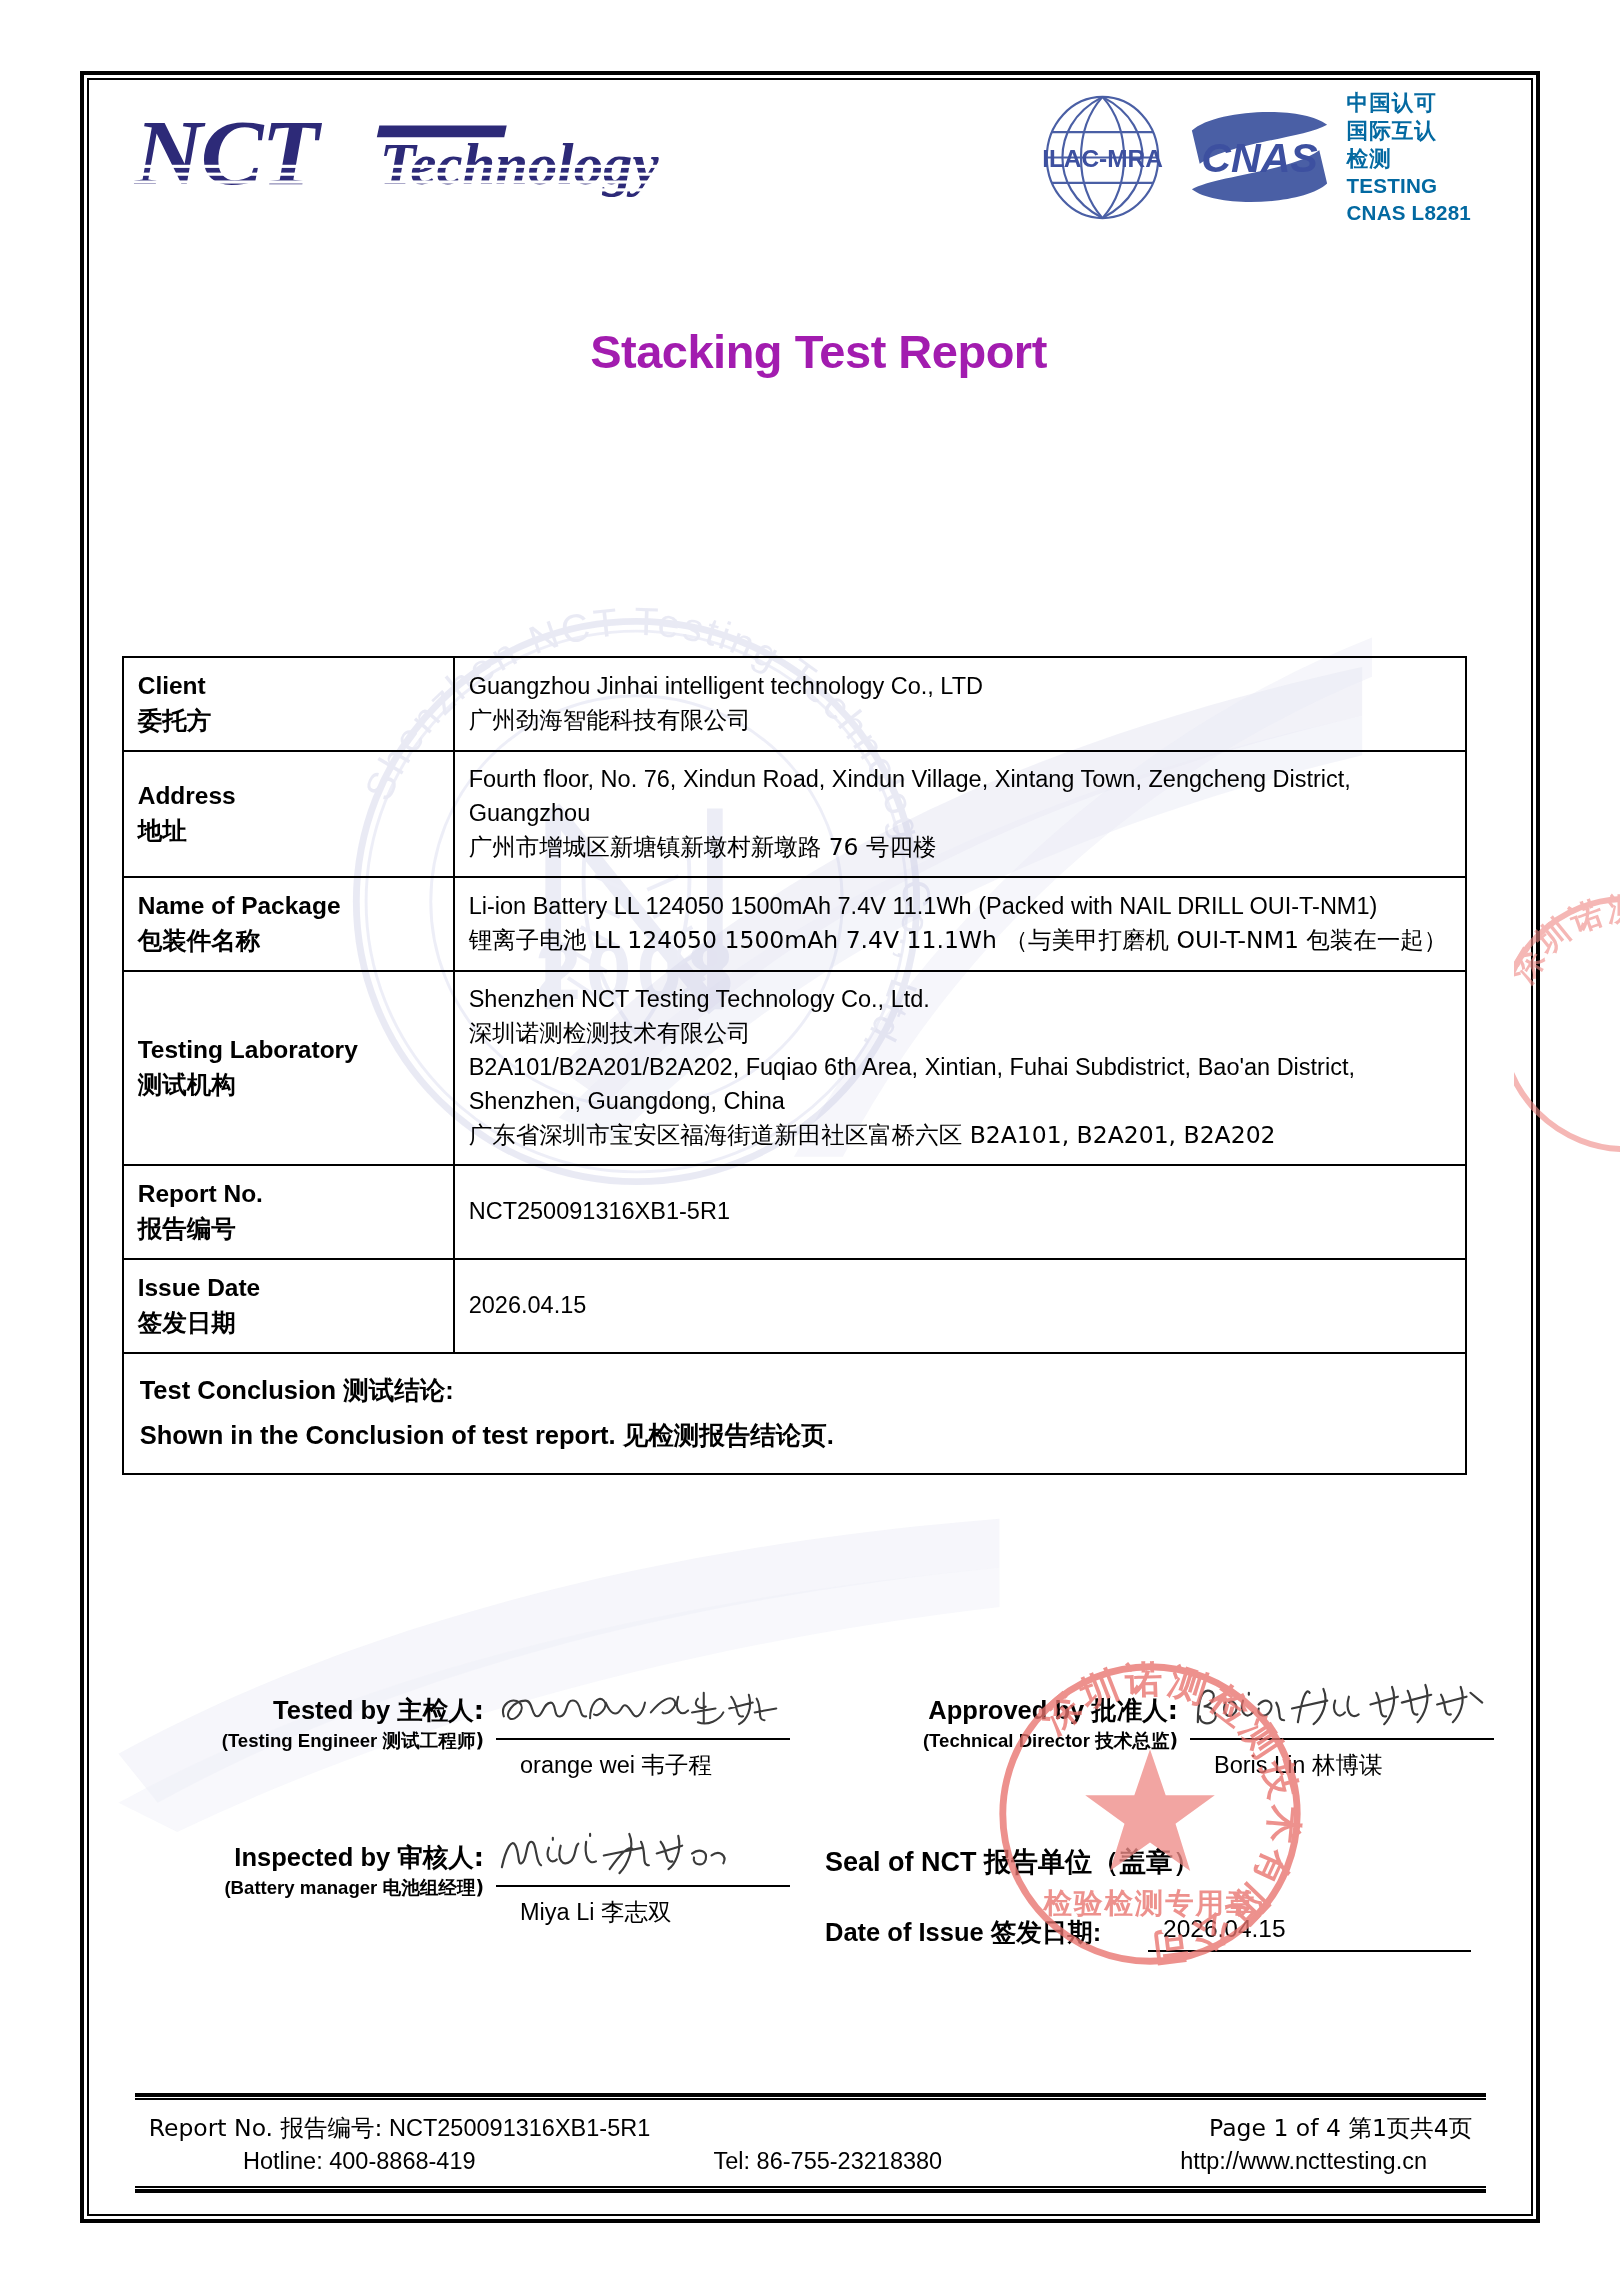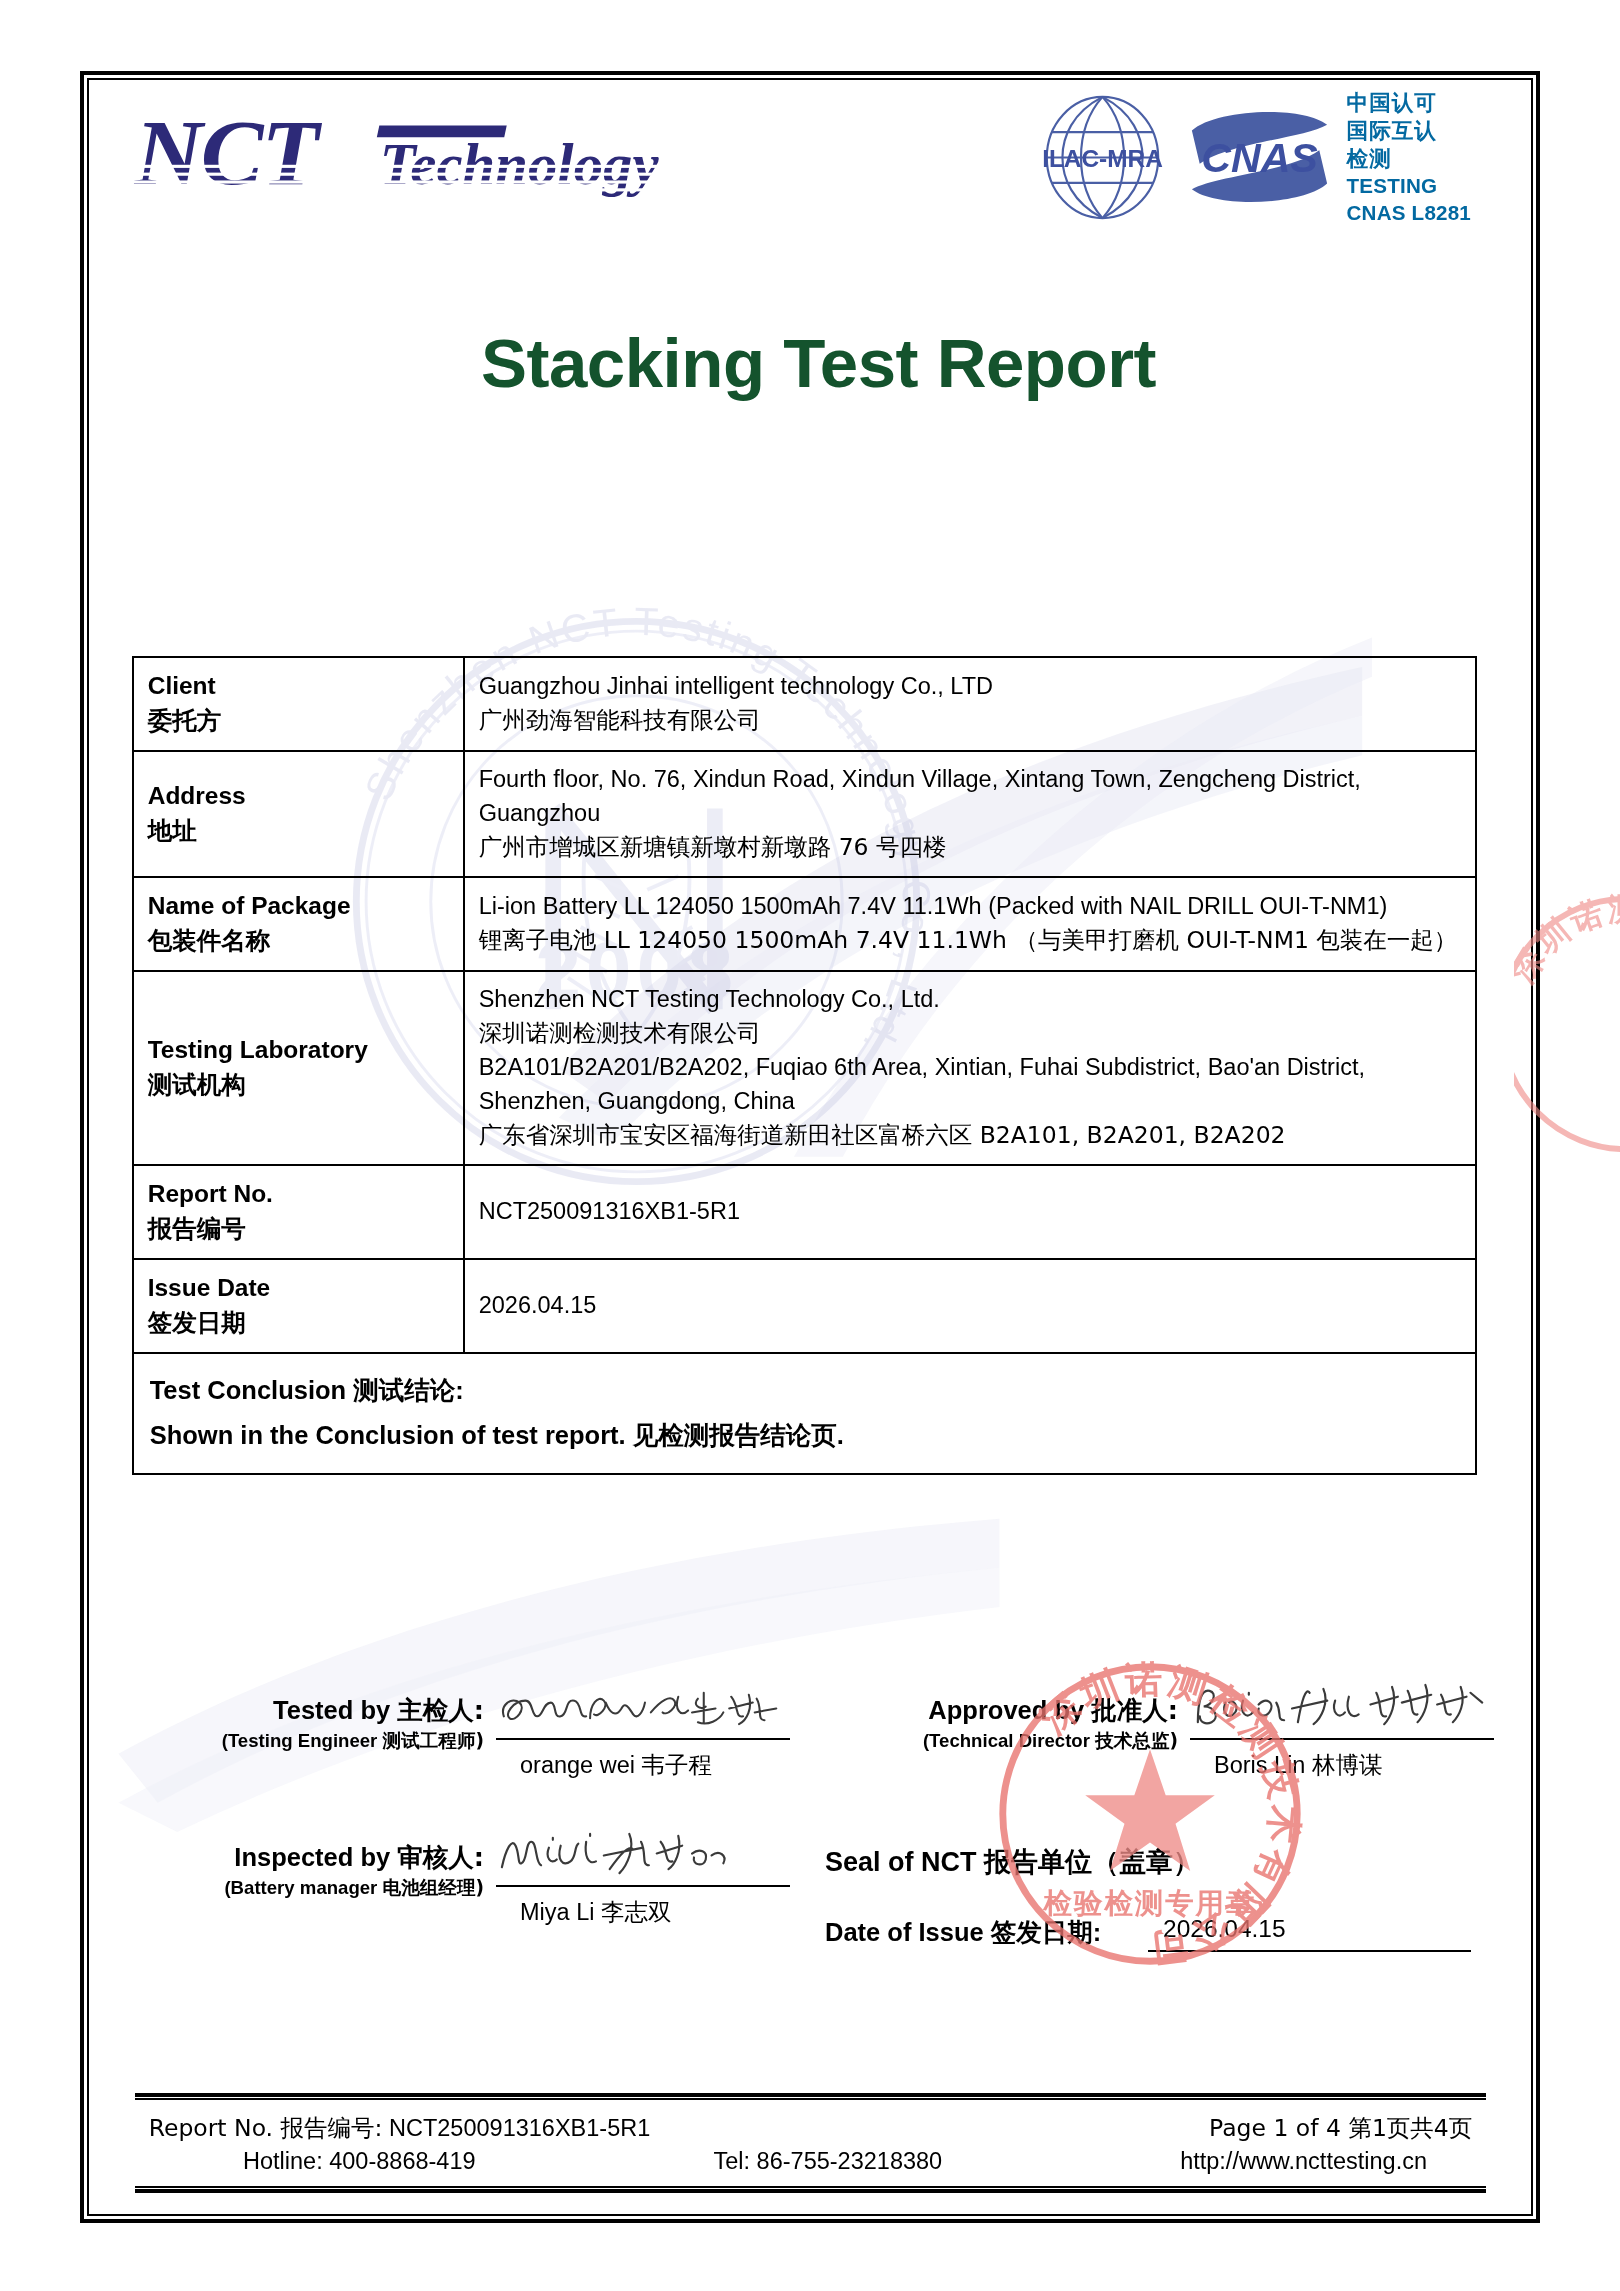--- a/index.html
+++ b/index.html
@@ -121,32 +121,32 @@
   }
   .title-cn {
     font-family: "DejaVu Sans", "Liberation Sans", sans-serif;
     font-size: 65px;
     letter-spacing: 4.9px;
     line-height: 1.15;
     color: #000;
     font-weight: 500;
   }
   .title-en {
-    font-size: 69px;
+    font-size: 47px;
     font-weight: bold;
     letter-spacing: -0.5px;
     margin-top: 17.6px;
-    color: #14532d;
+    color: #a21caf;
     margin-left: 17px;
   }
 
   
   .info-table {
     position: absolute;
-    left: 52px; top: 585px;
+    left: 42px; top: 585px;
     width: 1345px;
     border-collapse: collapse;
     z-index: 2;
     table-layout: fixed;
   }
   .info-table td {
     border: 2.5px solid #000;
     vertical-align: middle;
     padding: 10.8px 13.7px 11.8px 13.7px;
     background: transparent;

